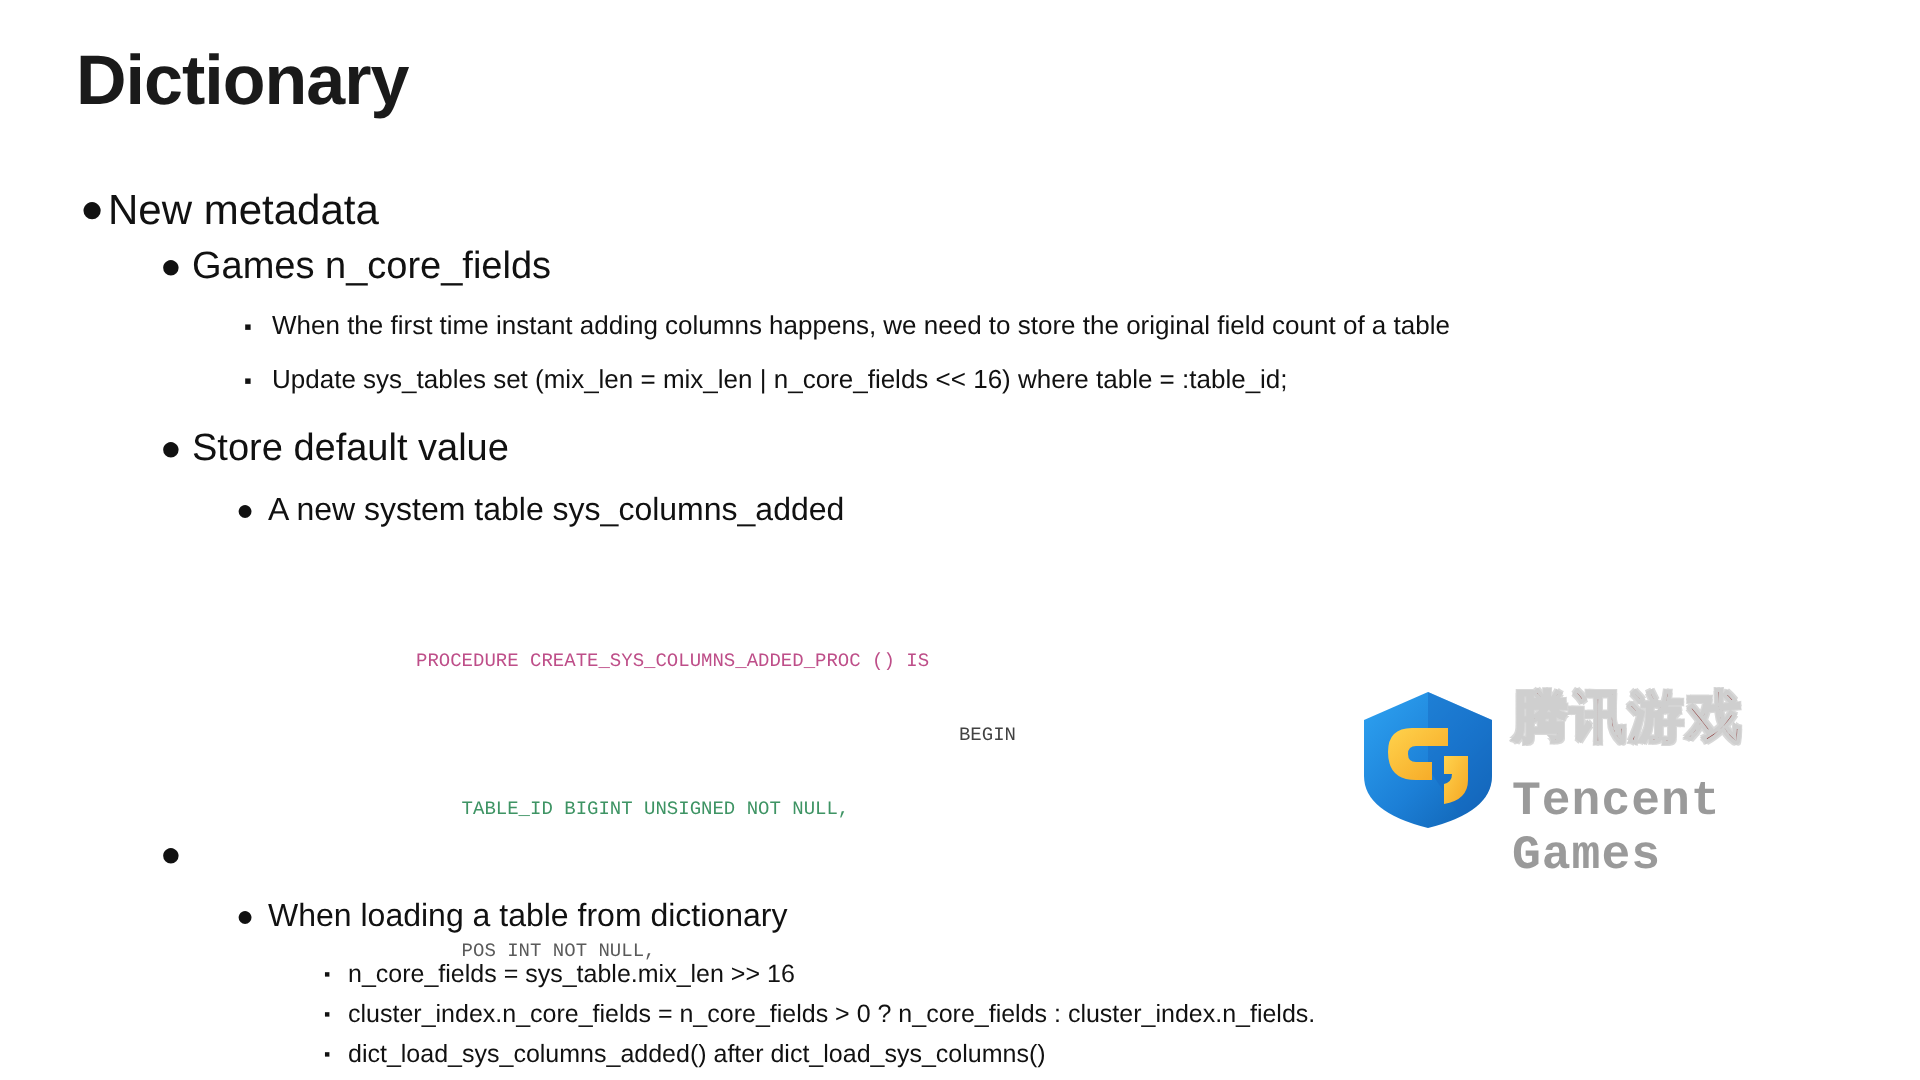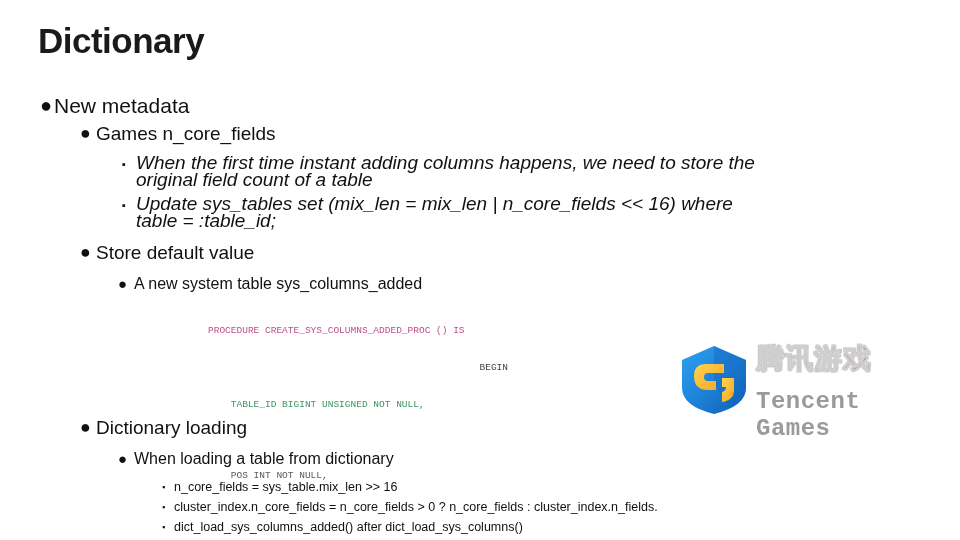--- a/index.html
+++ b/index.html
@@ -90,25 +90,24 @@
     padding-left: 82px;
   }
   .lvl3 .dot {
     width: 14px;
     min-width: 14px;
     font-size: 11px;
     line-height: 20px;
     color: #111;
   }
   .lvl3 .txt {
-    font-size: 19px;
+    font-size: 13px;
     line-height: 17px;
     color: #111;
     max-width: 640px;
-    font-style: italic;
   }
 
   
   .lvl3b {
     display: flex;
     align-items: flex-start;
     margin: 0 0 2px 0;
     padding-left: 78px;
   }
   .lvl3b .dot {
@@ -263,21 +262,20 @@
     <span class="ln kw-gray">    DEFAULT_VALUE CHAR);</span>
     
     
     
   </div>
 
   <div class="body" style="top: 415px;">
 
     <div class="lvl2">
       <span class="dot">●</span>
-      <span class="txt">Dictionary loading</span>
     </div>
 
     <div class="spacer-6"></div>
 
     <div class="lvl3b">
       <span class="dot">●</span>
       <span class="txt">When loading a table from dictionary</span>
     </div>
 
     <div class="spacer-6"></div>

